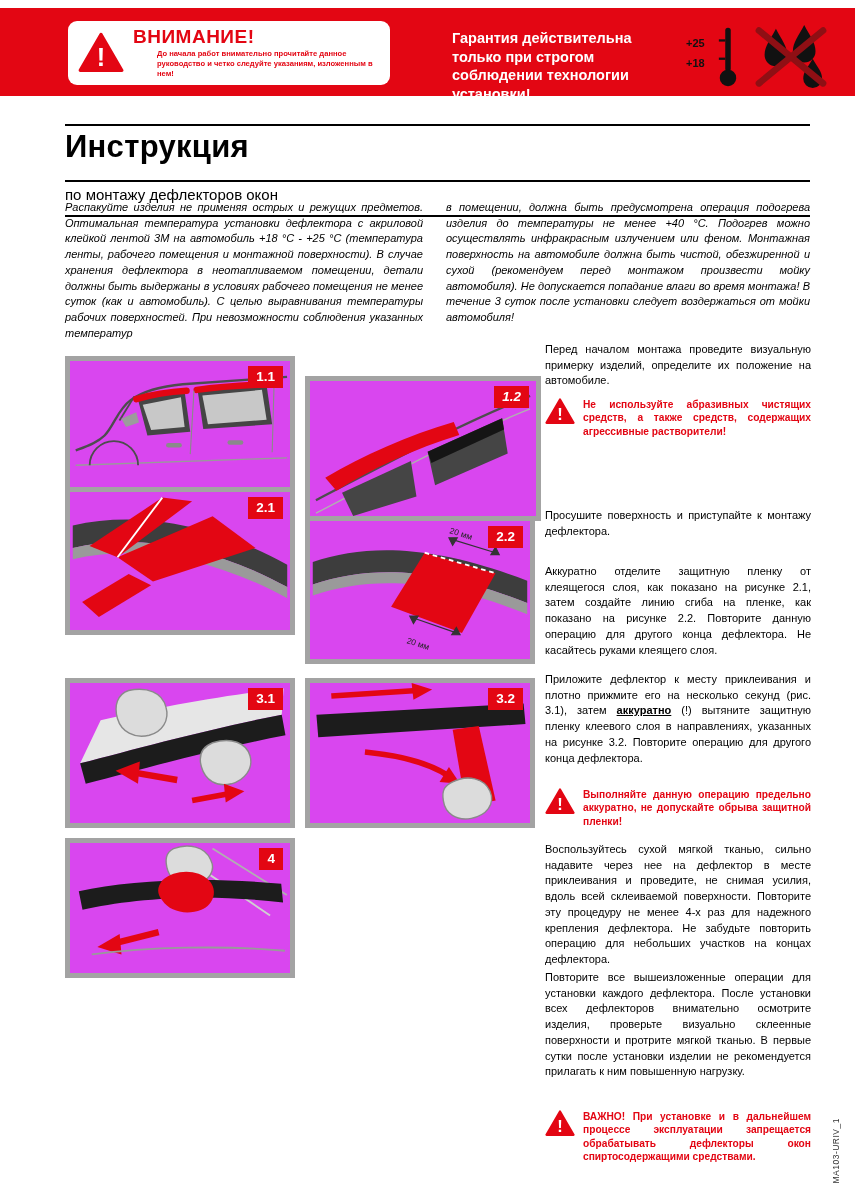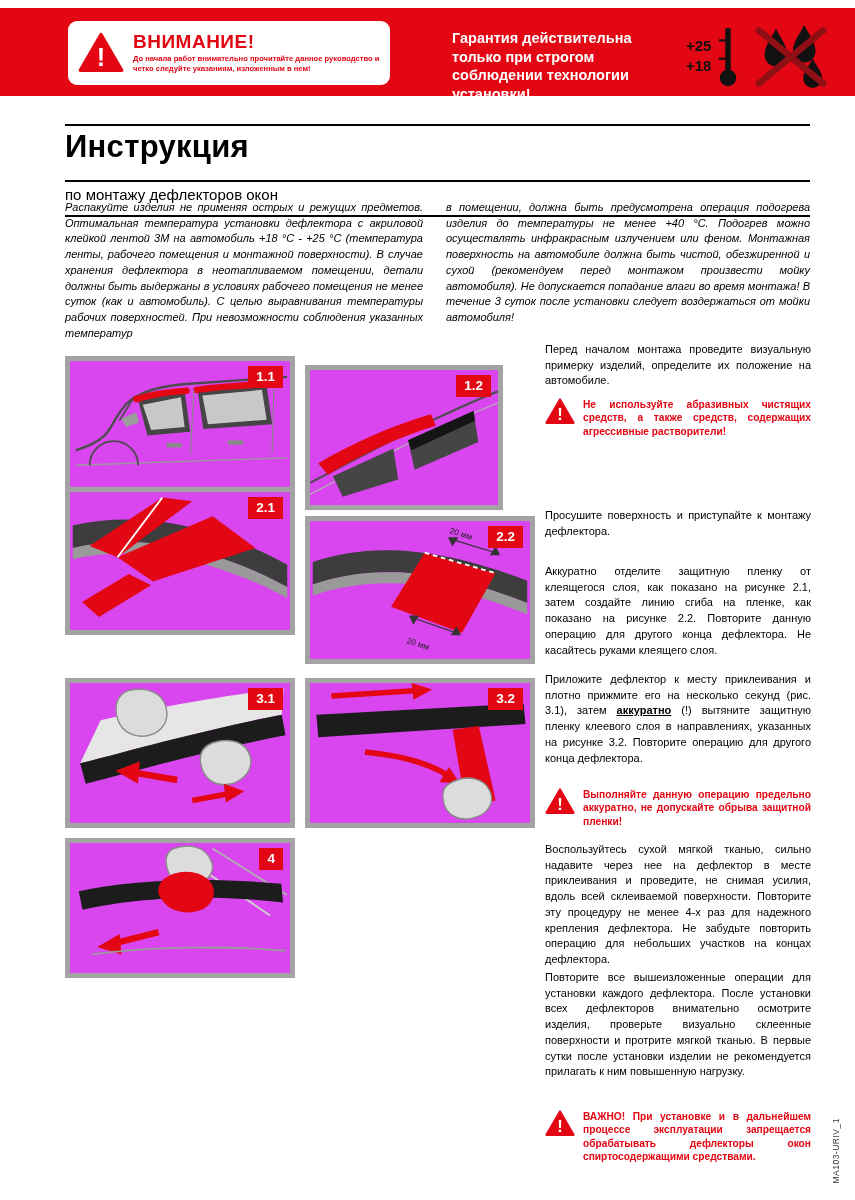--- a/index.html
+++ b/index.html
@@ -8,24 +8,24 @@
   }
   *{margin:0;padding:0;box-sizing:border-box;}
   body{font-family:"Liberation Sans",sans-serif;background:#fff;color:#000;}
   .page{position:relative;width:855px;height:1200px;background:#fff;overflow:hidden;}
 
   
   .banner{position:absolute;left:0;top:8px;width:855px;height:88px;background:var(--red);}
   .attention-box{position:absolute;left:68px;top:13px;width:322px;height:64px;background:#fff;border-radius:9px;display:flex;align-items:center;gap:9px;padding:6px 10px;}
   .attention-box .tri-big svg{width:46px;height:42px;display:block;}
   .attention-title{color:var(--red);font-size:19px;font-weight:800;letter-spacing:.5px;line-height:1;}
-  .attention-sub{color:var(--red);font-size:7.6px;line-height:1.3;margin-top:3px;font-weight:600;}
+  .attention-sub{color:var(--red);font-size:7.6px;line-height:1.3;margin-top:3px;font-weight:600;margin-left:24px;}
   .guarantee{position:absolute;left:452px;top:21px;width:222px;color:#fff;font-weight:700;font-size:14.5px;line-height:1.28;}
   .thermo-group{position:absolute;left:686px;top:16px;width:58px;height:64px;}
-  .thermo-label{position:absolute;font-size:15px;font-weight:700;color:#111;text-align:center;}
+  .thermo-label{position:absolute;font-size:11px;font-weight:700;color:#111;text-align:center;}
   .thermo-label.hi{left:0;top:13px;}
   .thermo-label.lo{left:0;top:33px;}
   .thermo-group svg{position:absolute;left:30px;top:0;width:24px;height:64px;}
   .droplets{position:absolute;left:752px;top:15px;width:78px;height:66px;}
   .droplets svg{width:100%;height:100%;display:block;}
 
   
   .title-block{position:absolute;left:65px;top:124px;width:745px;border-top:2px solid #000;}
   .title-main{font-size:31px;font-weight:800;padding:3px 0 15px;border-bottom:2px solid #000;letter-spacing:.3px;}
   .title-sub{font-size:15px;padding:4px 0 12px;border-bottom:2px solid #000;}
@@ -124,21 +124,21 @@
       <line x1="130" y1="32" x2="126" y2="100" stroke="#8a8a8a" stroke-width="1.2"></line>
       <line x1="216" y1="26" x2="214" y2="98" stroke="#8a8a8a" stroke-width="1.2"></line>
       <rect x="100" y="88" width="17" height="5" rx="2.5" fill="#8a8a8a"></rect>
       <rect x="166" y="85" width="17" height="5" rx="2.5" fill="#8a8a8a"></rect>
       <path d="M52,62 l16,-7 l3,11 l-14,5 z" fill="#9c9c9c"></path>
       <path d="M18,112 A26,26 0 0,1 70,112" fill="none" stroke="#4d4d4d" stroke-width="2"></path>
     </svg>
     <span class="badge">1.1</span>
   </div>
 
-  <div class="fig" style="left:305px;top:354px;width:198px;height:145px;">
+  <div class="fig" style="left:305px;top:365px;width:236px;height:145px;font-style:italic;">
     <svg viewBox="0 0 230 145" aria-hidden="true">
       <path d="M0,128 C70,92 150,48 230,16" fill="none" stroke="#4d4d4d" stroke-width="2.5"></path>
       <path d="M0,142 C70,106 150,62 230,30" fill="none" stroke="#b0b0b0" stroke-width="1.5"></path>
       <polygon points="120,76 200,40 206,78 128,112" fill="#454545"></polygon>
       <polygon points="120,76 200,40 202,52 124,88" fill="#151515"></polygon>
       <polygon points="28,120 102,86 108,124 40,145" fill="#454545"></polygon>
       <path d="M10,104 C50,80 100,58 148,44 L154,58 C108,72 60,94 22,118 Z" class="f-red"></path>
     </svg>
     <span class="badge">1.2</span>
   </div>

